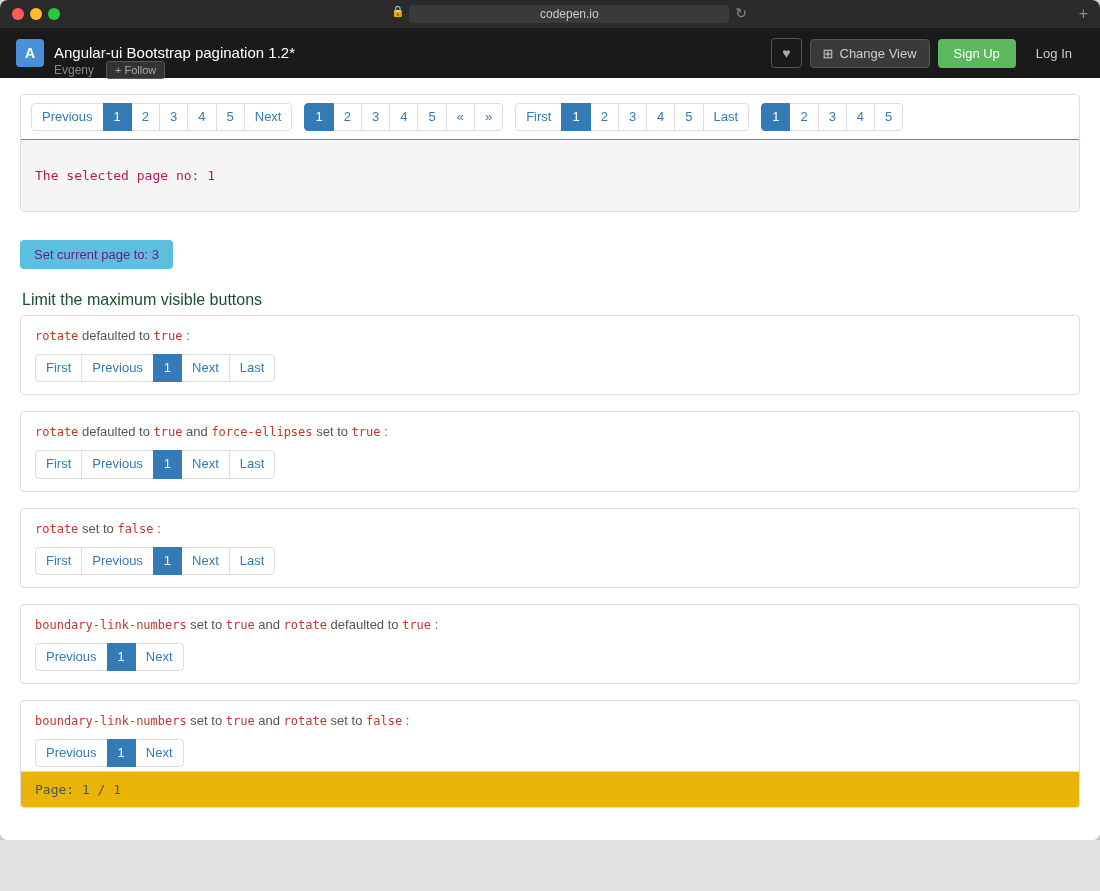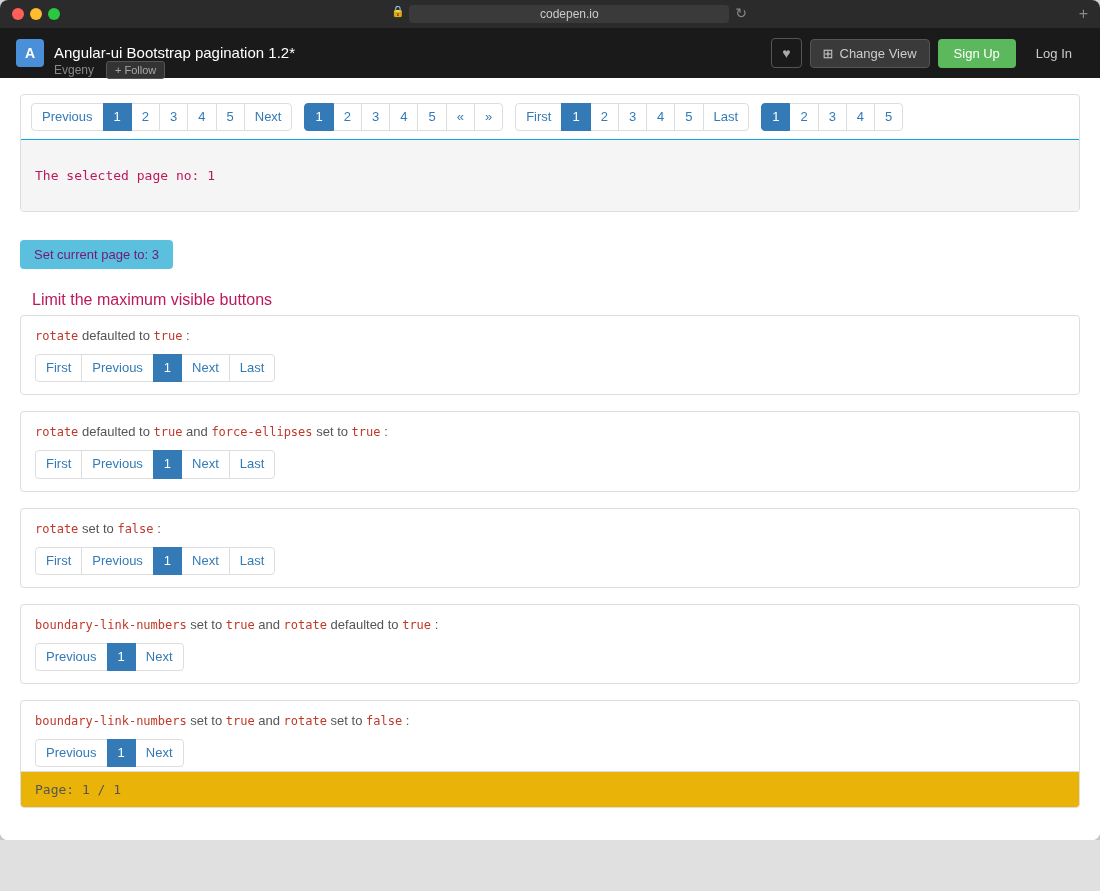--- a/index.html
+++ b/index.html
@@ -149,21 +149,21 @@
           <button class="page-btn">5</button>
         </div>
       </div>
 
       <div class="info-bar">The selected page no: 1</div>
     </div>
 
     <button class="set-page-btn">Set current page to: 3</button>
 
     
-    <div style="font-size:16px;color:#be185d;margin:10px 0 6px 12px;">Limit the maximum visible buttons</div>
+    <div style="font-size:16px;color:#14532d;margin:10px 0 6px 2px;">Limit the maximum visible buttons</div>
 
     
     <div class="section-block">
       <div style="padding:10px 14px 4px 14px;">
         <span class="desc-text">
           <span class="code">rotate</span>
           <span> defaulted to </span>
           <span class="code">true</span>
           <span>:</span>
         </span>

